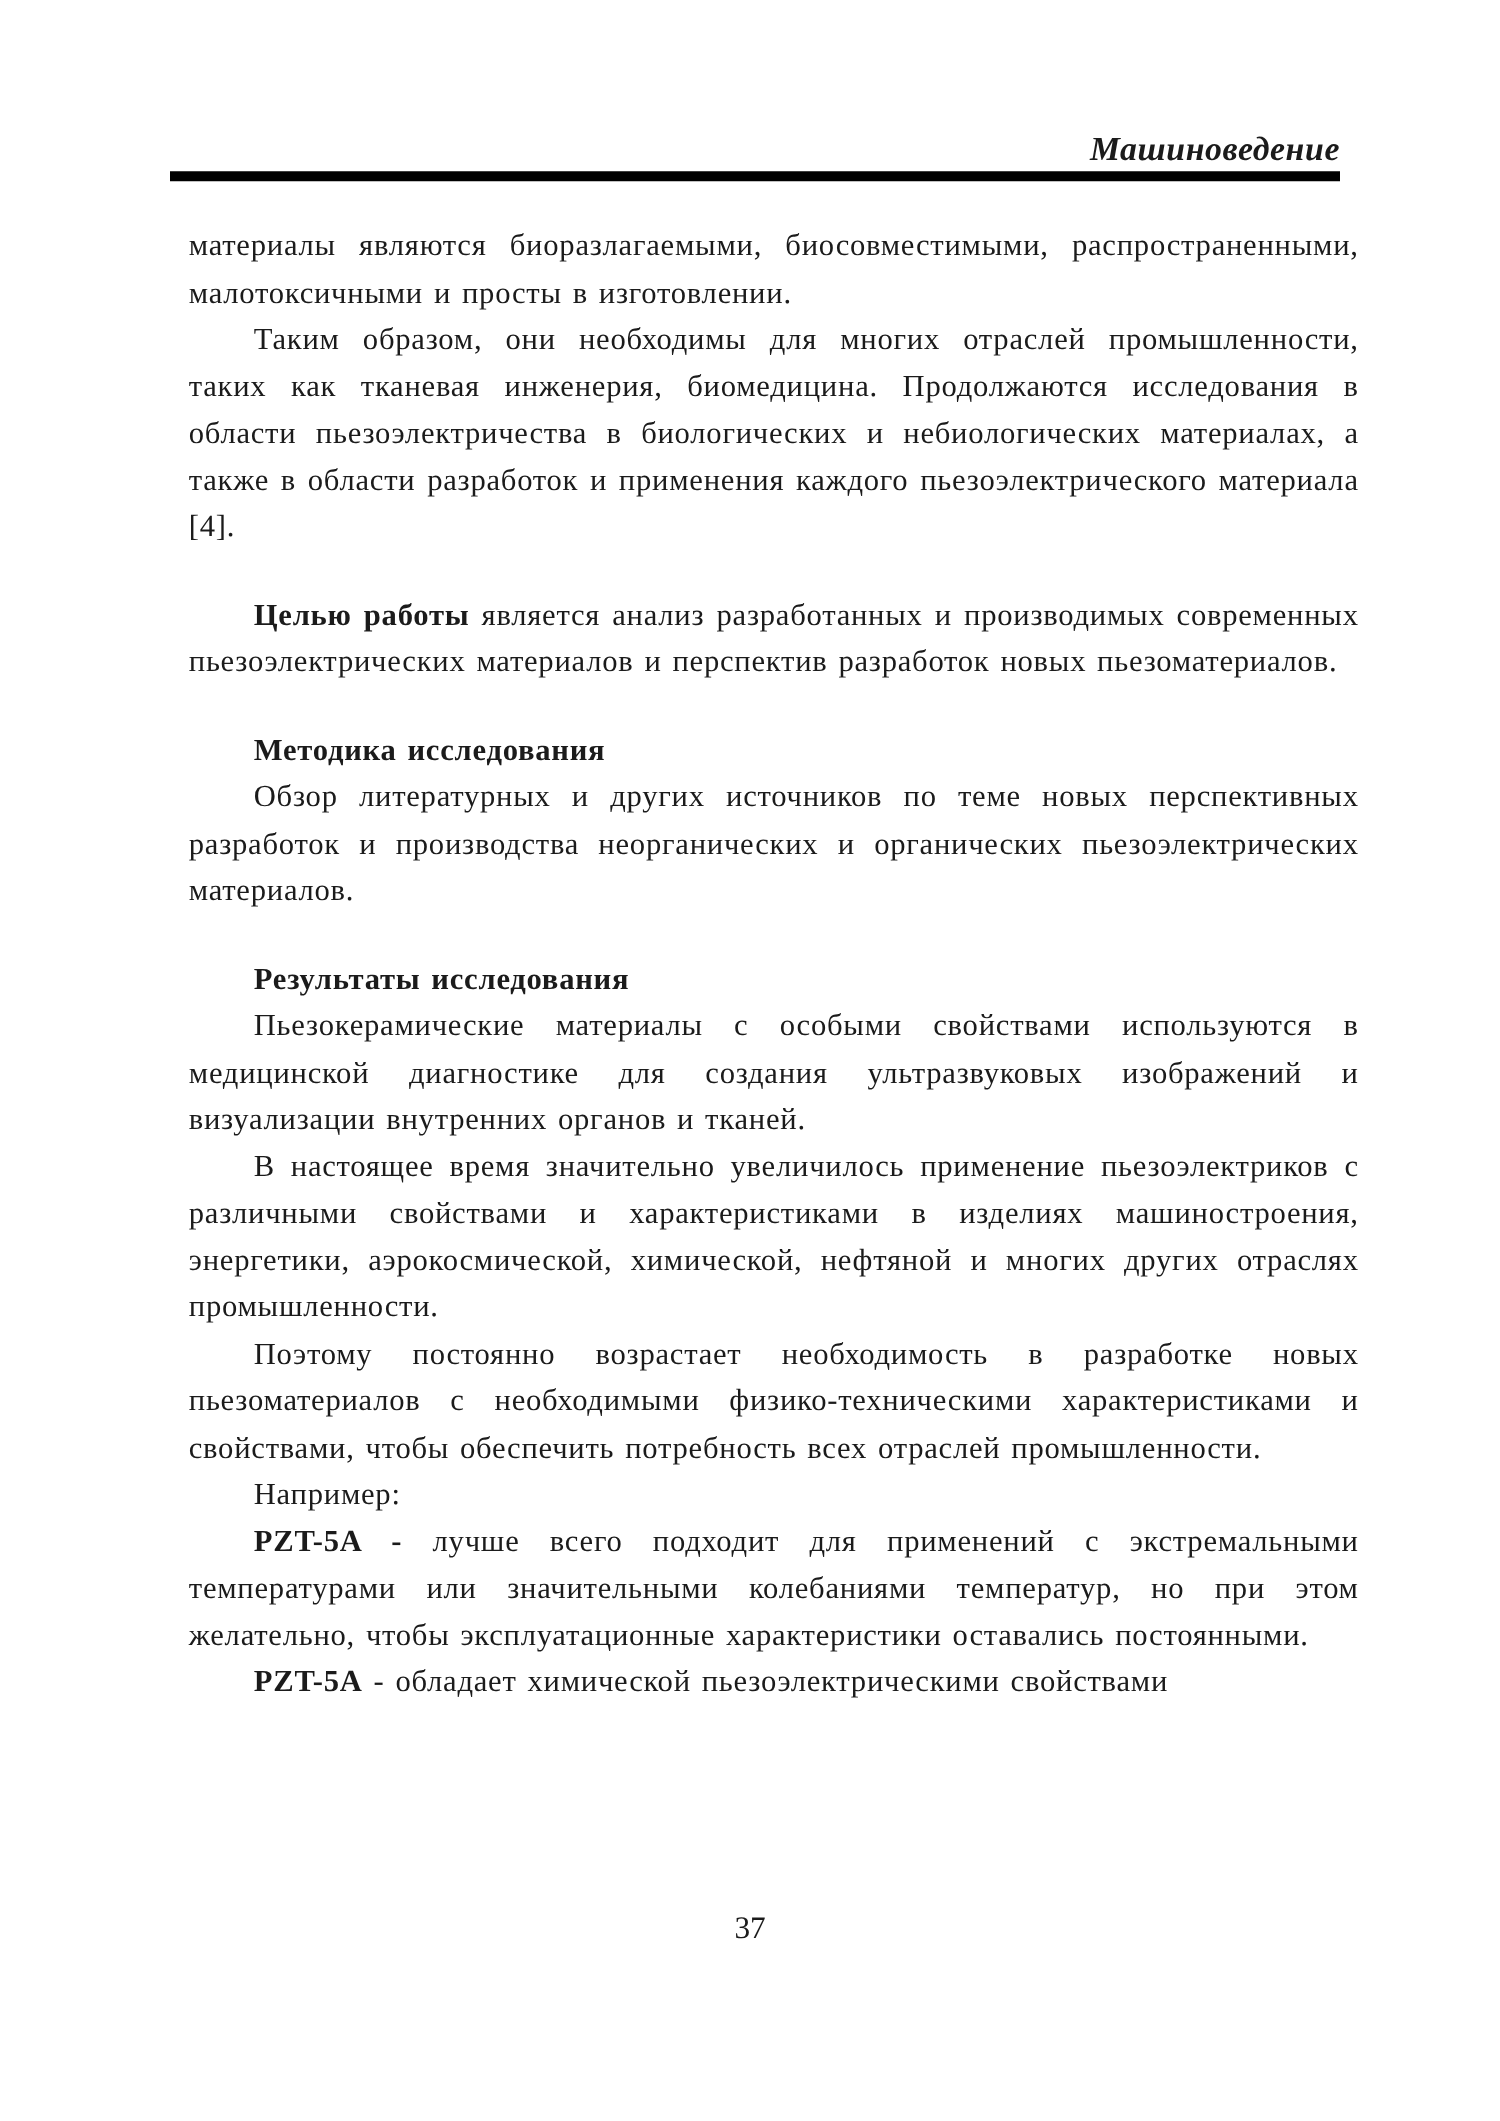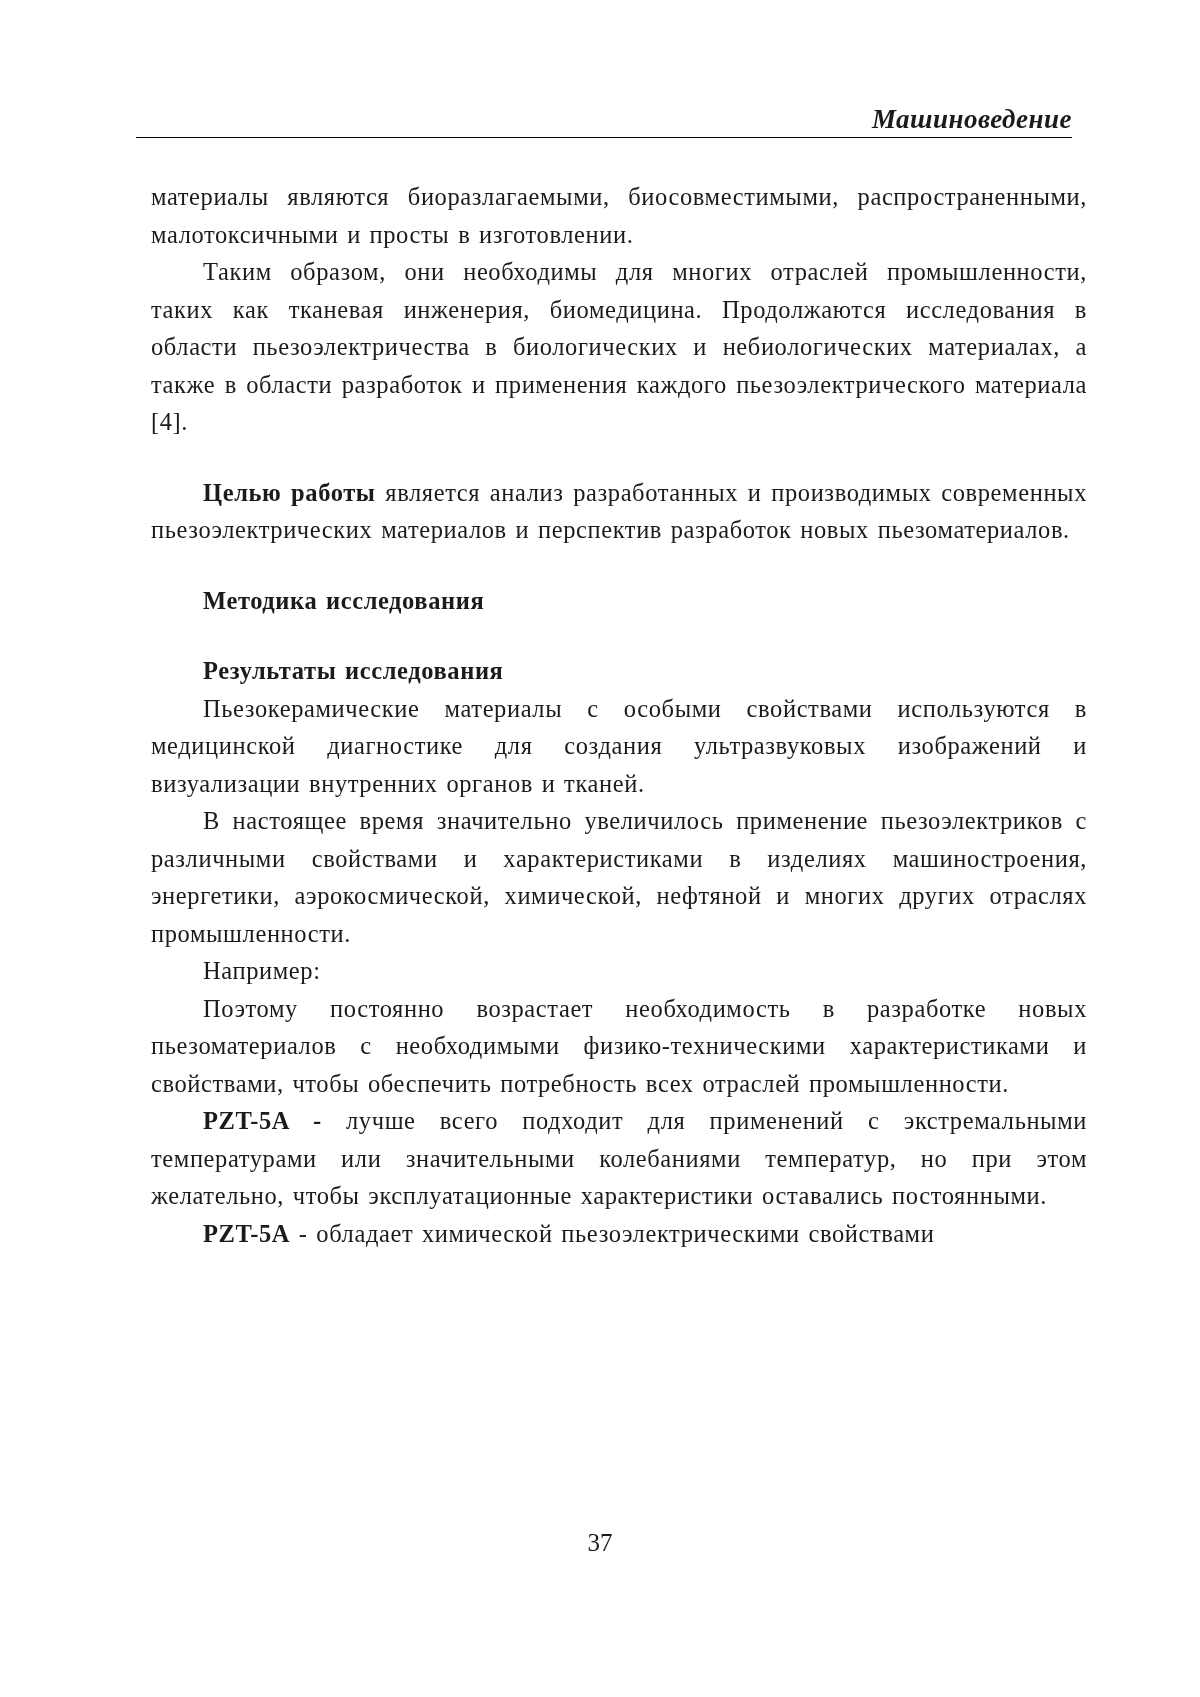--- a/index.html
+++ b/index.html
@@ -15,21 +15,21 @@
     overflow: hidden;
     font-family: "Liberation Serif", "DejaVu Serif", serif;
     color: #1b1b1b;
   }
   .header {
     position: absolute;
     left: 136px;
     top: 104px;
     width: 936px;
     text-align: right;
-    border-bottom: 1px solid #000000;
+    border-bottom: 8px solid #000000;
     padding-bottom: 3px;
   }
   .header-title {
     display: inline-block;
     font-size: 27px;
     line-height: 30px;
     font-weight: bold;
     font-style: italic;
     letter-spacing: 0.5px;
   }
@@ -95,39 +95,42 @@
     </p>
 
     <div class="section-gap"></div>
 
     <p><b class="lead">Целью работы</b><span> является анализ разработанных и производимых современных пьезоэлектрических материалов и перспектив разработок новых пьезоматериалов.</span></p>
 
     <div class="section-gap"></div>
 
     <p class="heading">Методика исследования</p>
 
+    <p>
+      <span>Обзор литературных и других источников по теме новых перспективных разработок и производства неорганических и органических пьезоэлектрических материалов.</span>
+    </p>
 
     <div class="section-gap"></div>
 
     <p class="heading">Результаты исследования</p>
 
     <p>
       <span>Пьезокерамические материалы с особыми свойствами используются в медицинской диагностике для создания ультразвуковых изображений и визуализации внутренних органов и тканей.</span>
     </p>
 
     <p>
       <span>В настоящее время значительно увеличилось применение пьезоэлектриков с различными свойствами и характеристиками в изделиях машиностроения, энергетики, аэрокосмической, химической, нефтяной и многих других отраслях промышленности.</span>
     </p>
 
     <p>
-      <span>Например:</span>
+      <span>Поэтому постоянно возрастает необходимость в разработке новых пьезоматериалов с необходимыми физико-техническими характеристиками и свойствами, чтобы обеспечить потребность всех отраслей промышленности.</span>
     </p>
 
     <p>
-      <span>Поэтому постоянно возрастает необходимость в разработке новых пьезоматериалов с необходимыми физико-техническими характеристиками и свойствами, чтобы обеспечить потребность всех отраслей промышленности.</span>
+      <span>Например:</span>
     </p>
 
     <p><b class="lead">PZT-5A -</b><span> лучше всего подходит для применений с экстремальными температурами или значительными колебаниями температур, но при этом желательно, чтобы эксплуатационные характеристики оставались постоянными.</span></p>
 
     <p><b class="lead">PZT-5A</b><span> - обладает химической пьезоэлектрическими свойствами</span></p>
 
   </div>
 
   <div class="footer">
     <span class="page-number">37</span>

